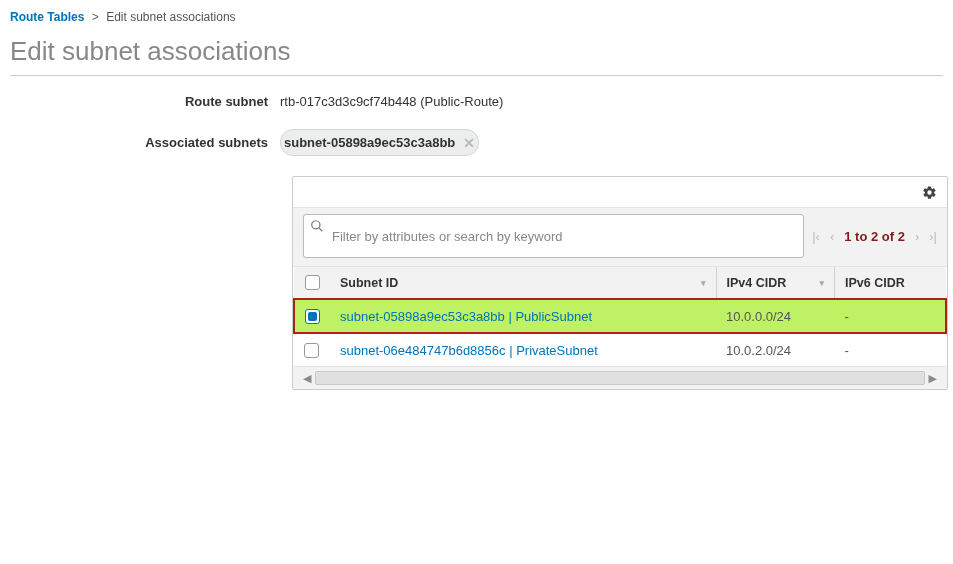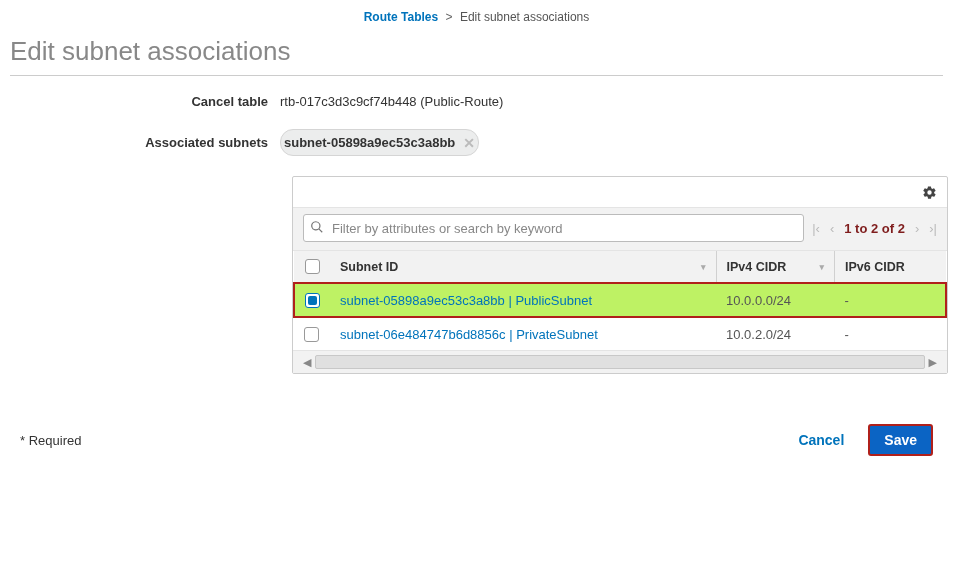--- a/index.html
+++ b/index.html
@@ -5,21 +5,21 @@
   * { box-sizing: border-box; }
   body {
     margin: 0;
     font-family: "Helvetica Neue", Helvetica, Arial, sans-serif;
     font-size: 13px;
     color: #333;
     background: #fff;
     width: 953px;
   }
   .container { padding: 6px 10px 10px 10px; }
-  .breadcrumb { font-size: 12px; padding: 4px 0 8px 0; text-align: center; }
+  .breadcrumb { font-size: 12px; padding: 4px 0 8px 0; }
   .breadcrumb a { color: #0073bb; font-weight: bold; text-decoration: none; }
   .breadcrumb .sep { color: #666; margin: 0 4px; }
   .breadcrumb .current { color: #555; }
   h1.page-title {
     font-size: 26px; font-weight: 300; color: #888;
     margin: 4px 0 8px 0;
   }
   .hr { border-bottom: 1px solid #ccc; margin-bottom: 18px; }
   .form-row { display: flex; align-items: center; margin-bottom: 20px; }
   .form-label {
@@ -44,23 +44,23 @@
   .panel-gear {
     text-align: right; padding: 8px 10px 4px 10px;
   }
   .gear-icon svg { width: 15px; height: 15px; fill: #444; }
   .search-row {
     display: flex; align-items: center; gap: 8px;
     padding: 6px 10px 8px 10px;
     background: #f2f2f2; border-top: 1px solid #e4e4e4; border-bottom: 1px solid #e4e4e4;
   }
   .search-box {
-    flex: 1; display: flex; align-items: center;
+    flex: 1; display: flex; 
     background: #fff; border: 1px solid #bbb; border-radius: 3px;
-    padding: 4px 6px; height: 28px;
+    padding: 4px 6px; height: 44px;
   }
   .search-box svg { width: 14px; height: 14px; fill: #777; margin-right: 6px; }
   .search-box input {
     border: none; outline: none; flex: 1; font-size: 13px; color: #333;
   }
   .search-box input::placeholder { color: #888; }
   .pager { display: flex; align-items: center; gap: 10px; color: #888; font-size: 13px; }
   .pager .arrow { color: #bbb; font-size: 13px; }
   .pager .range { color: #7f1d1d; font-weight: bold; }
   .tbl { width: 100%; border-collapse: collapse; }
@@ -127,21 +127,21 @@
   <div class="breadcrumb">
     <a href="#">Route Tables</a>
     <span class="sep">&gt;</span>
     <span class="current">Edit subnet associations</span>
   </div>
 
   <h1 class="page-title">Edit subnet associations</h1>
   <div class="hr"></div>
 
   <div class="form-row">
-    <div class="form-label">Cancel table</div>
+    <div class="form-label">Route subnet</div>
     <div class="form-value">rtb-017c3d3c9cf74b448 (Public-Route)</div>
   </div>
 
   <div class="form-row">
     <div class="form-label">Associated subnets</div>
     <div class="form-value">
       <span class="chip">
         <span>subnet-05898a9ec53c3a8bb</span>
         <span class="chip-remove">✕</span>
       </span>
@@ -218,21 +218,14 @@
       </table>
 
       <div class="hscroll">
         <span class="caret">◀</span>
         <div class="track"></div>
         <span class="caret">▶</span>
       </div>
     </div>
   </div>
 
-  <div class="footer">
-    <div class="req">* Required</div>
-    <div class="actions">
-      <button class="btn-cancel">Cancel</button>
-      <button class="btn-save">Save</button>
-    </div>
-  </div>
 
 </div>
 
 </body></html>

